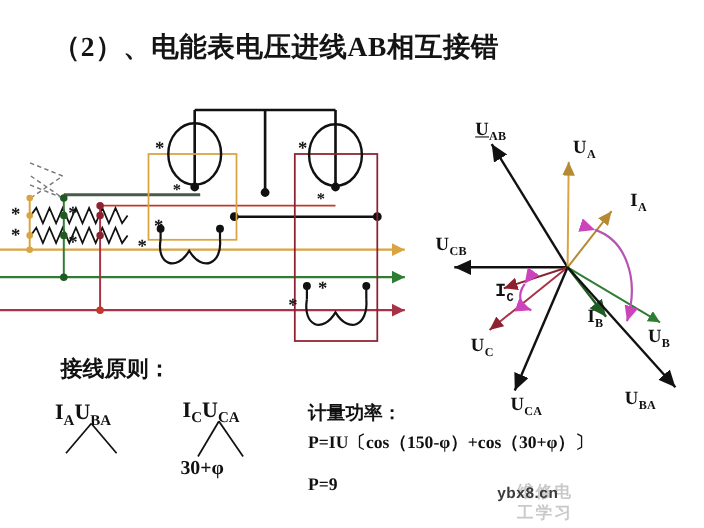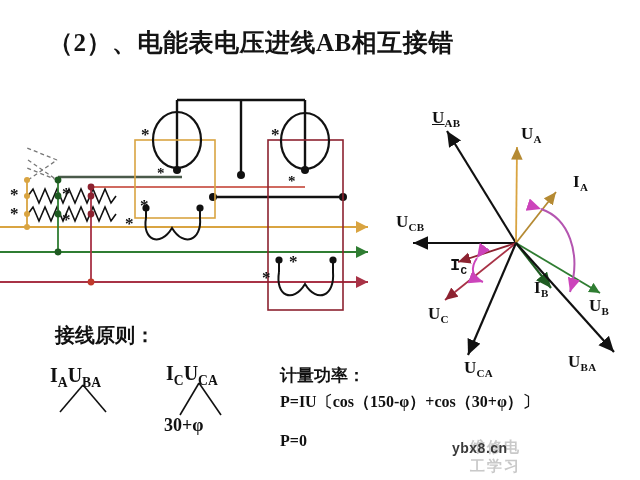--- a/index.html
+++ b/index.html
@@ -223,18 +223,18 @@
 
   <div class="txt cn" style="left:55px;top:322px;font-size:20px;">接线原则：</div>
 
   <div class="txt bold" style="left:166px;top:362px;font-size:20px;">
     <span>I</span><span class="sub">C</span><span>U</span><span class="sub">CA</span>
   </div>
   <div class="txt bold" style="left:164px;top:415px;font-size:18px;">30+φ</div>
 
   <div class="txt cn" style="left:280px;top:364px;font-size:17px;">计量功率：</div>
   <div class="txt bold" style="left:280px;top:392px;font-size:16px;">P=IU〔cos（150-φ）+cos（30+φ）〕</div>
-  <div class="txt bold" style="left:280px;top:432px;font-size:16px;">P=0</div>
+  <div class="txt bold" style="left:280px;top:432px;font-size:16px;">P=9</div>
 
   <div class="wm2">维修电工学习</div>
   <div class="wm">ybx8.cn</div>
 
 </div>
 
 </body></html>

